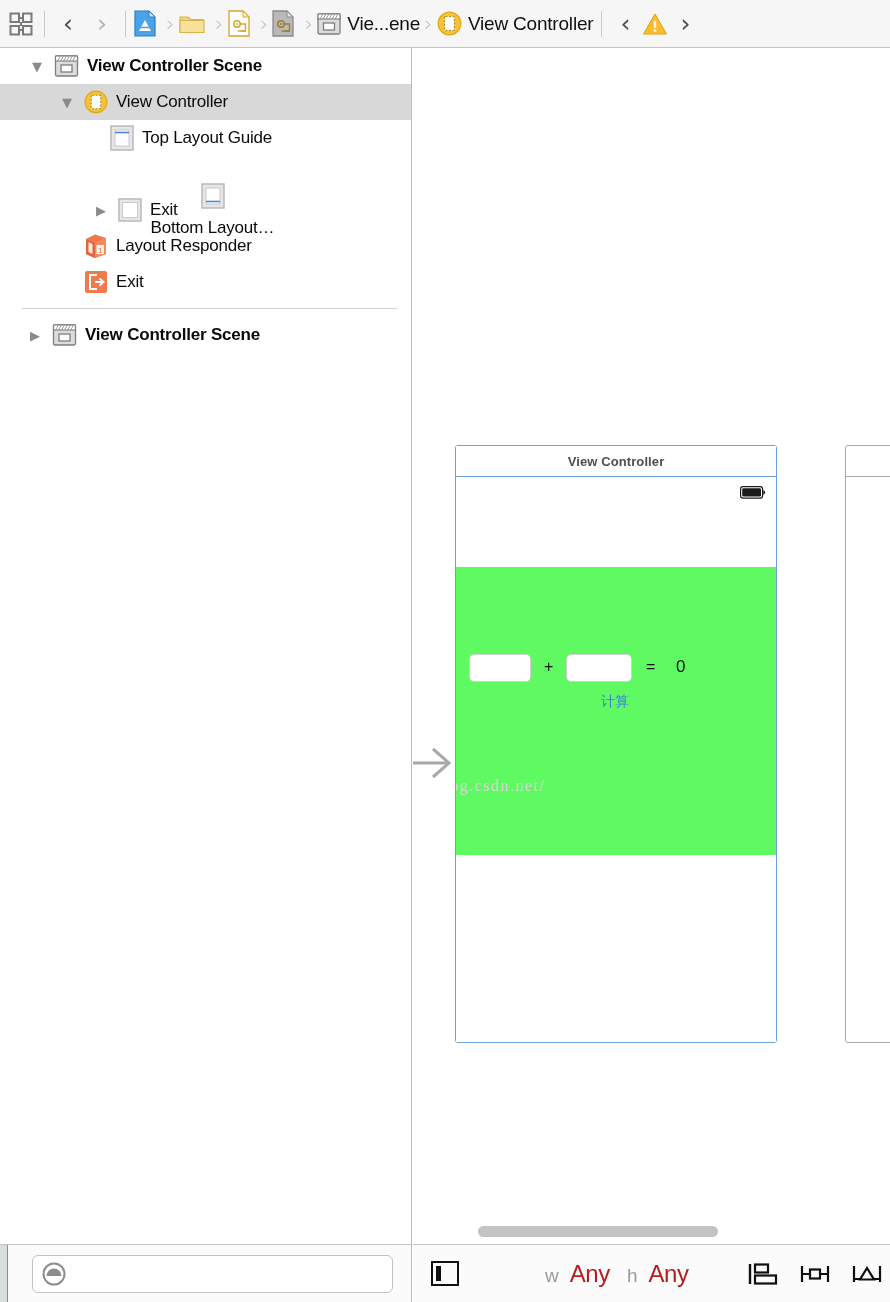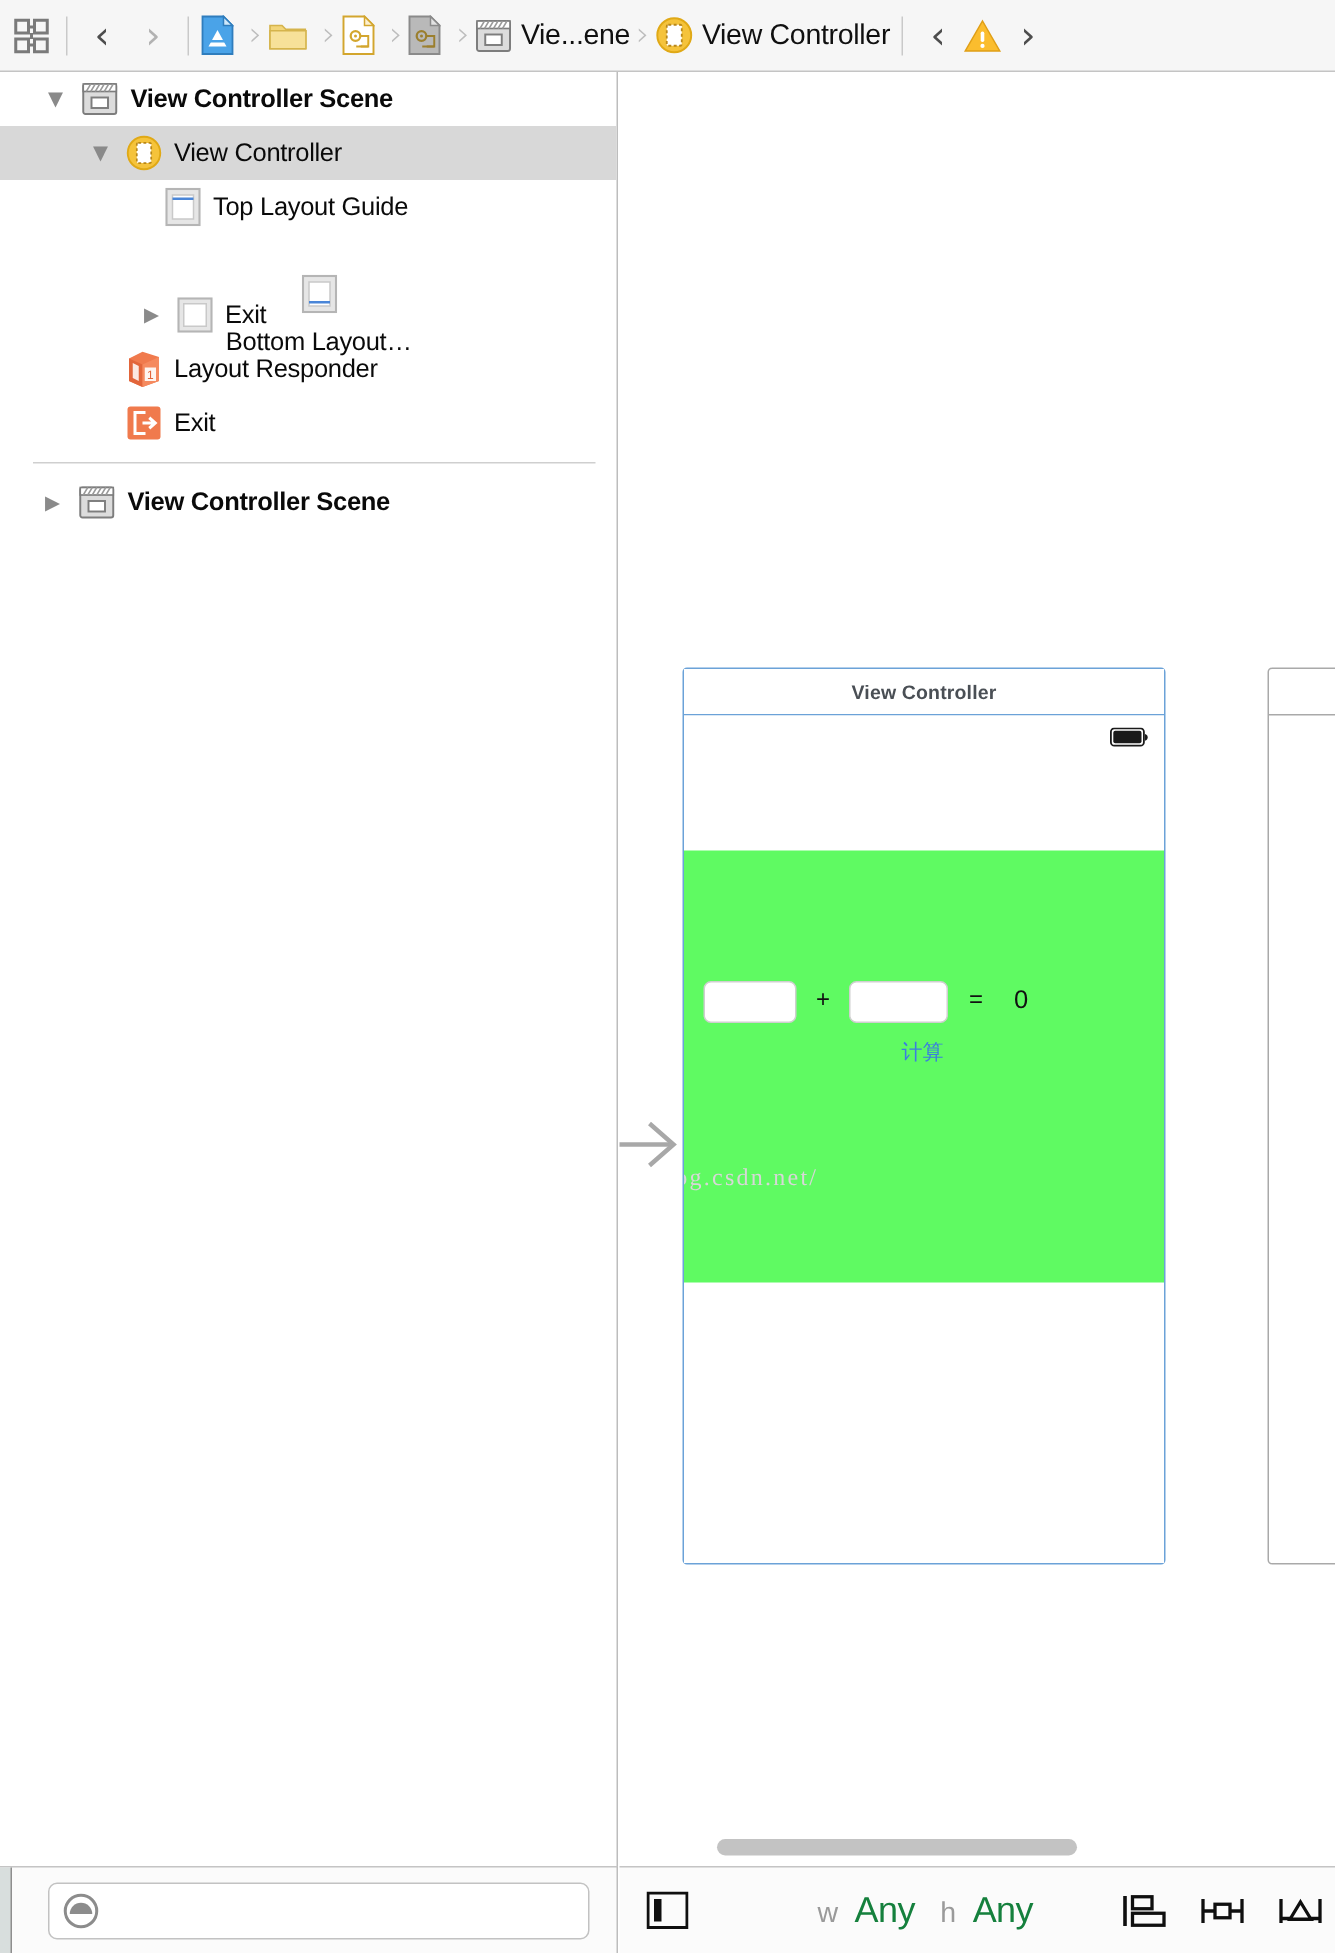--- a/index.html
+++ b/index.html
@@ -157,21 +157,21 @@
 
   
   .canvasbar {
     position:absolute; left:413px; top:1244px; width:477px; height:58px;
     background:#fbfbfb; border-top:1px solid #c4c4c4;
     display:flex; align-items:center;
   }
   .cb-doc-toggle { margin-left:18px; width:28px; height:25px; }
   .sizeclass { margin-left:86px; display:flex; align-items:baseline; gap:11px; }
   .sizeclass .pre { font-size:19px; color:#9a9a9a; }
-  .sizeclass .val { font-size:24px; color:#15803d; letter-spacing:-0.4px; }
+  .sizeclass .val { font-size:24px; color:#b91c1c; letter-spacing:-0.4px; }
   .cb-right { margin-left:auto; display:flex; align-items:center; gap:22px; padding-right:8px; }
   .cb-ic { width:30px; height:26px; }
 </style>
 </head>
 <body>
 
 <div id="app">
 
   <div class="jumpbar">
 

